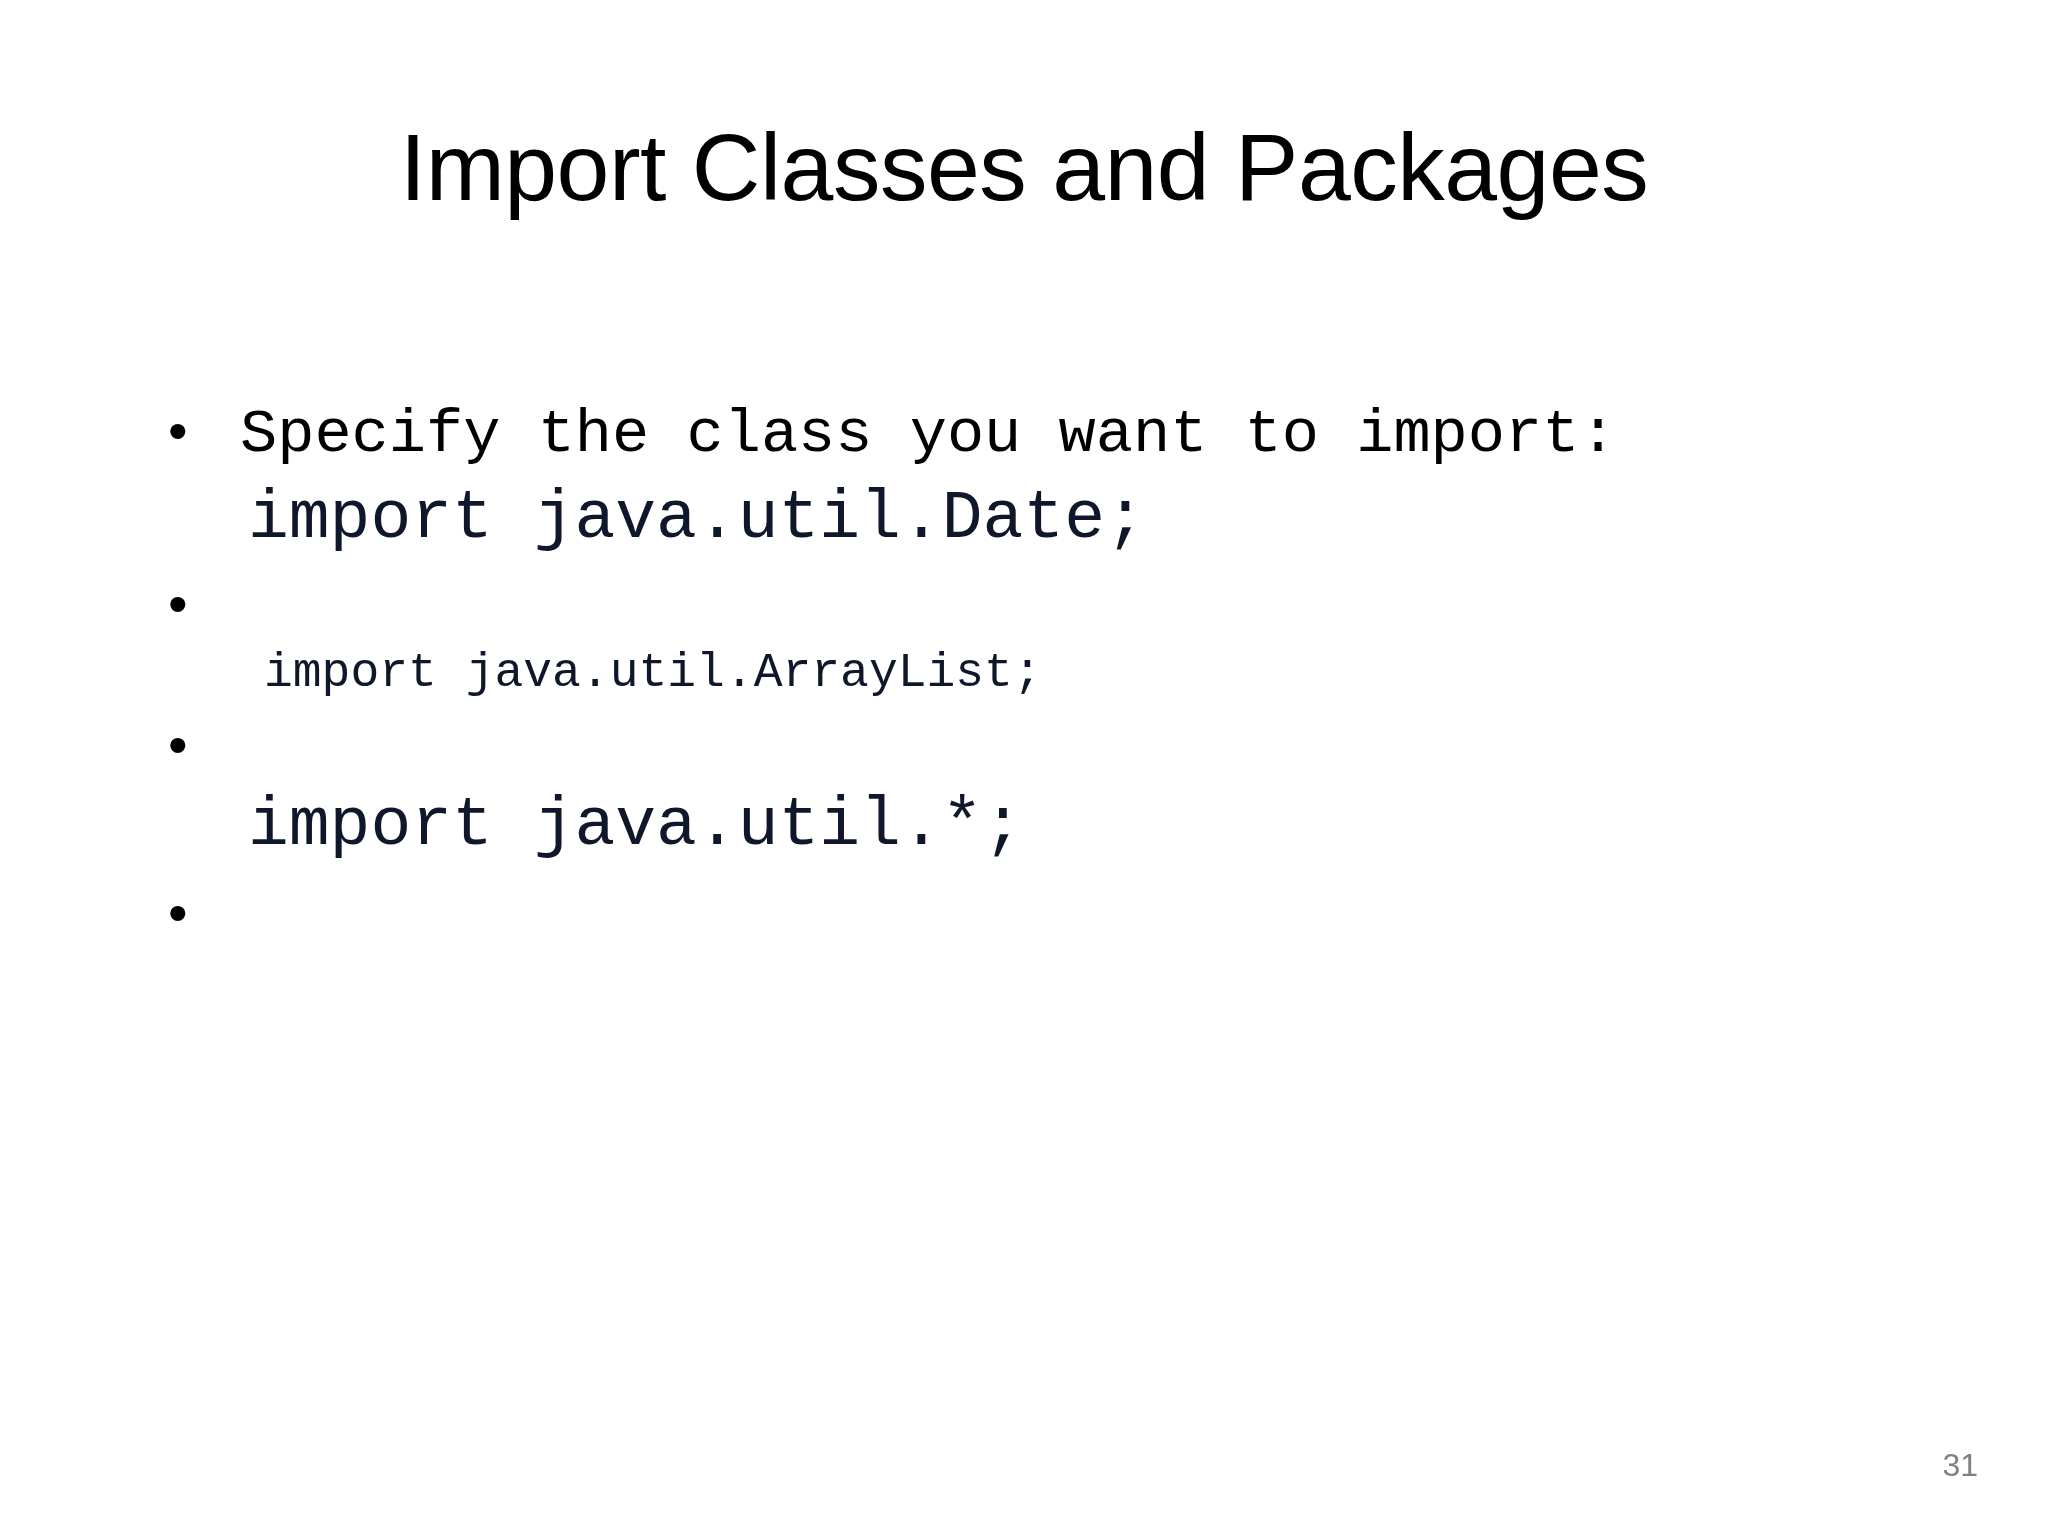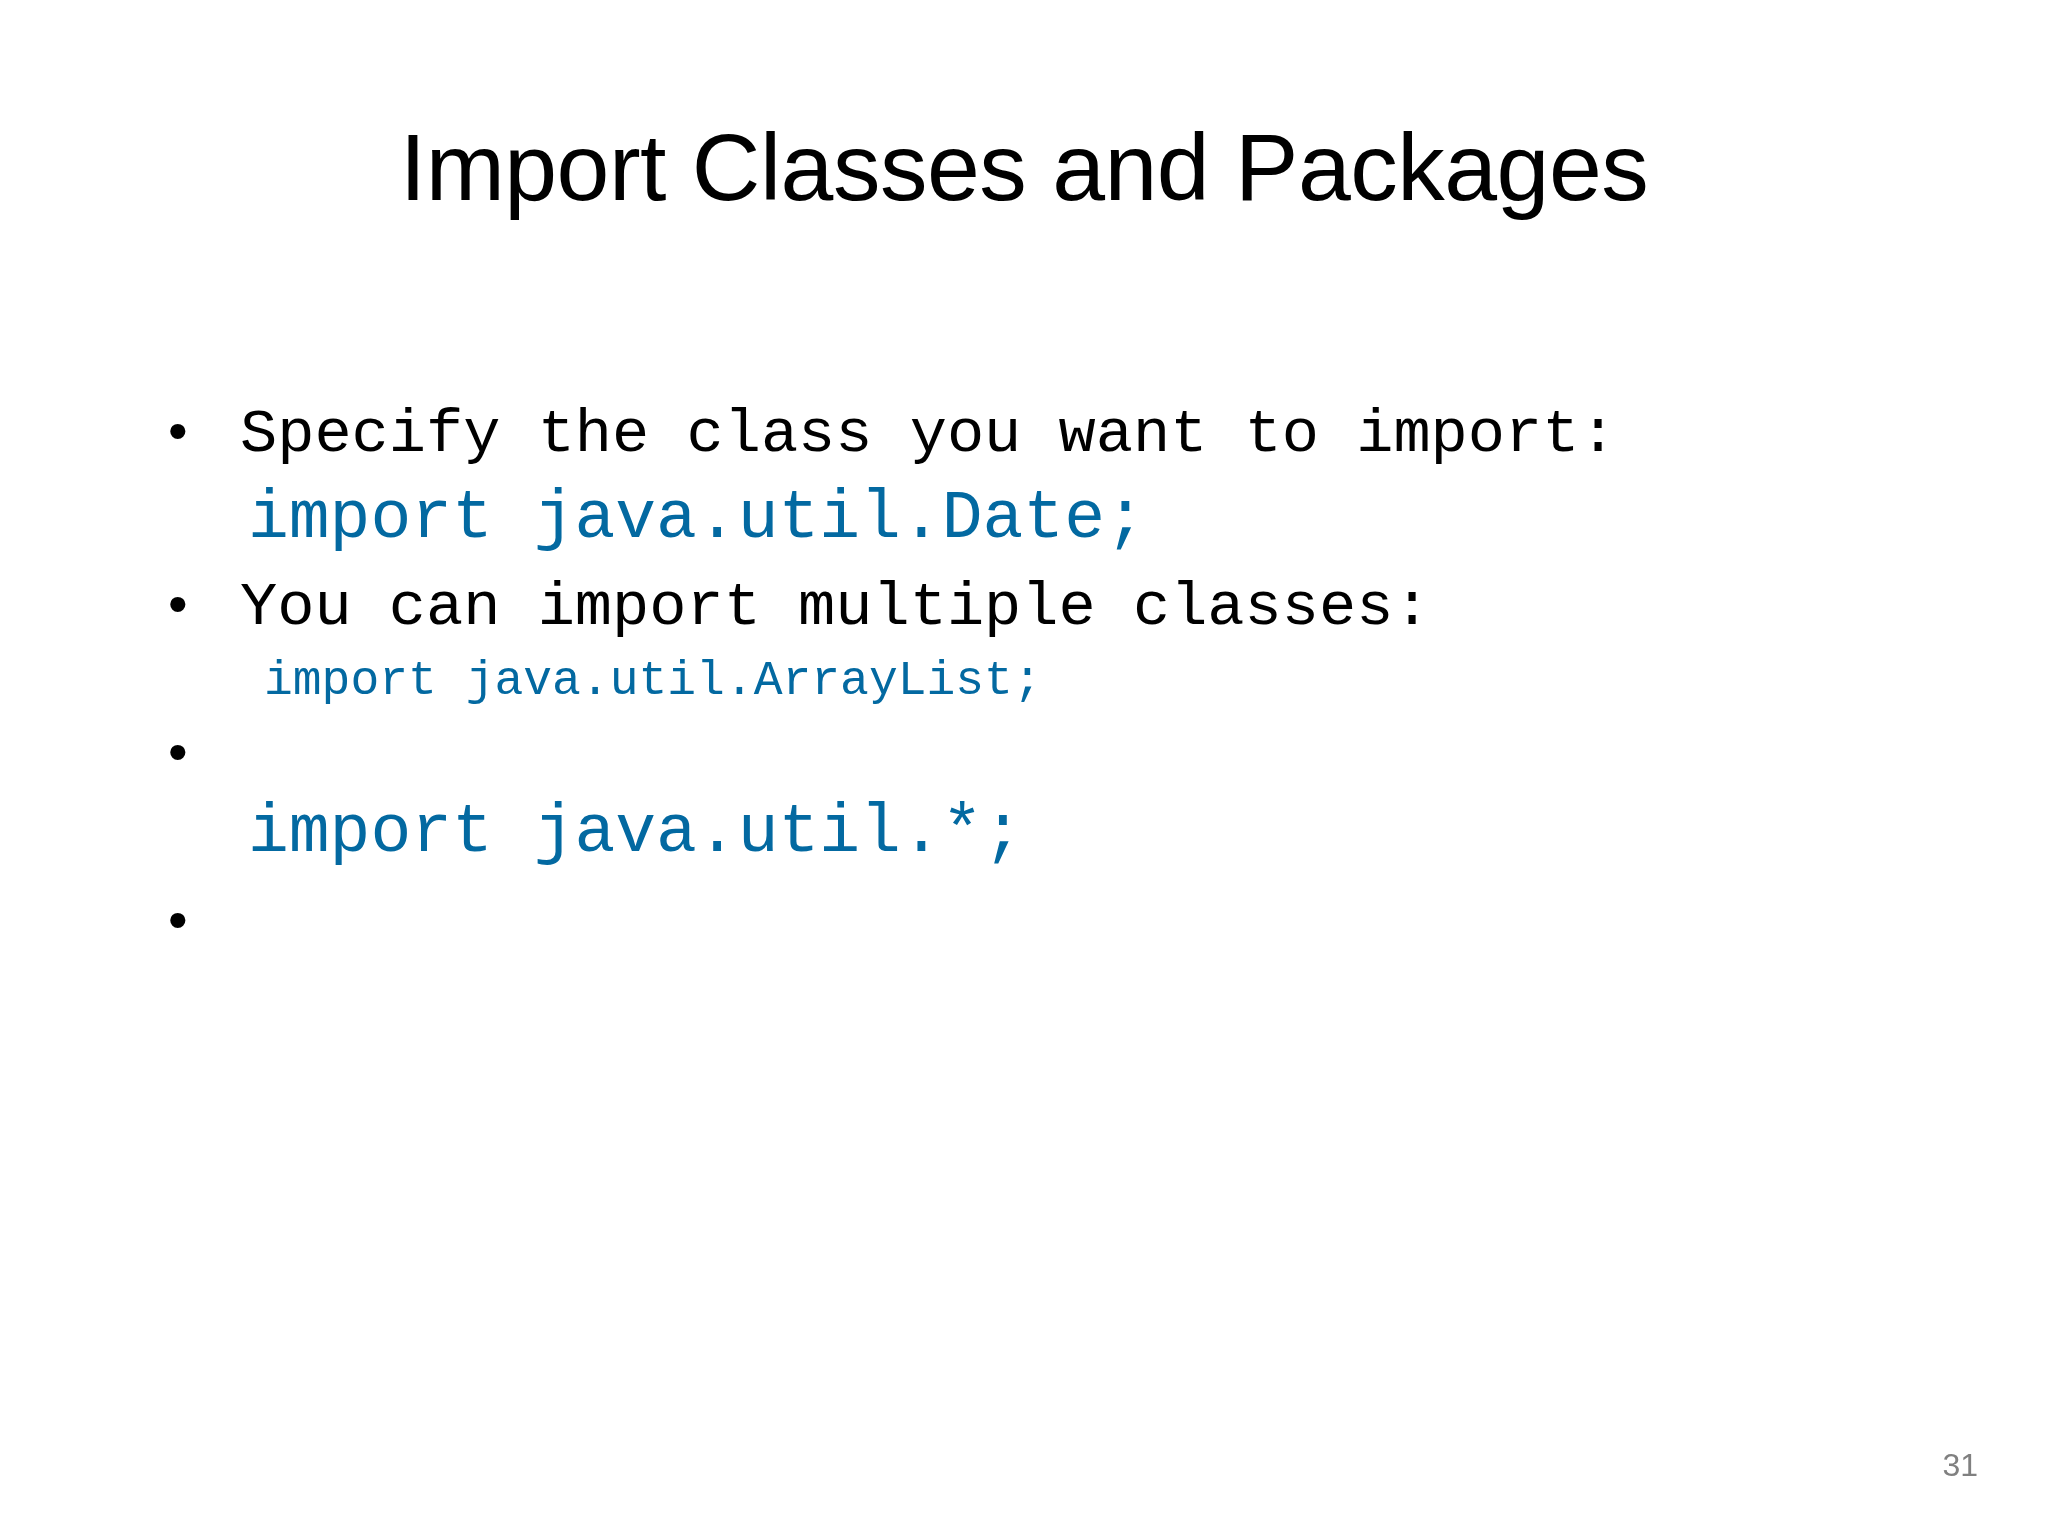--- a/index.html
+++ b/index.html
@@ -69,21 +69,21 @@
   .bullet-text {
     flex: 0 1 auto;
     font-family: Liberation Mono, monospace;
   }
 
   .code-line {
     font-family: "Liberation Mono", "DejaVu Sans Mono", monospace;
     font-size: 68px;
     font-weight: 400;
     line-height: 1.18;
-    color: #0369a1;
+    color: #0f172a;
     white-space: pre;
     margin-left: 80px;
   }
 
   .code-line.indent-extra {
     margin-left: 96px;
     font-size: 48px;
   }
 
   
@@ -123,21 +123,20 @@
       <div class="bullet-row">
         <span class="bullet-marker">•</span>
         <span class="bullet-text">Specify the class you want to import:</span>
       </div>
       <div class="code-line">import java.util.Date;</div>
     </div>
 
     <div class="group g2">
       <div class="bullet-row">
         <span class="bullet-marker">•</span>
-        <span class="bullet-text">You can import multiple classes:</span>
       </div>
       <div class="code-line indent-extra">import java.util.ArrayList;</div>
     </div>
 
     <div class="group g3">
       <div class="bullet-row">
         <span class="bullet-marker">•</span>
       </div>
       <div class="code-line">import java.util.*;</div>
     </div>

